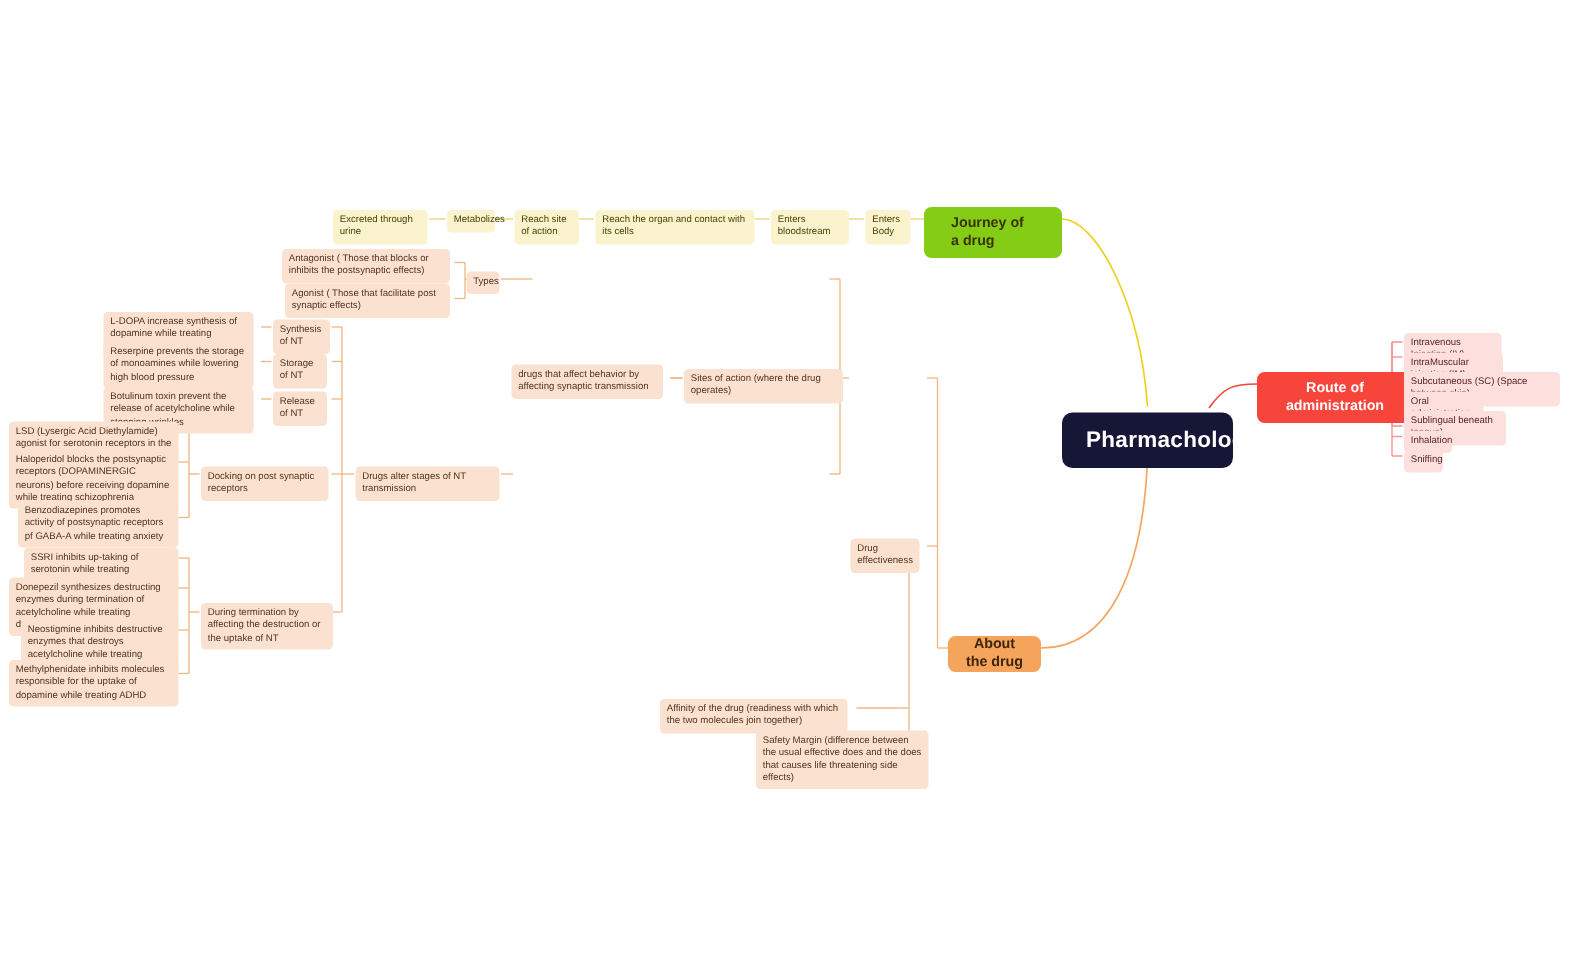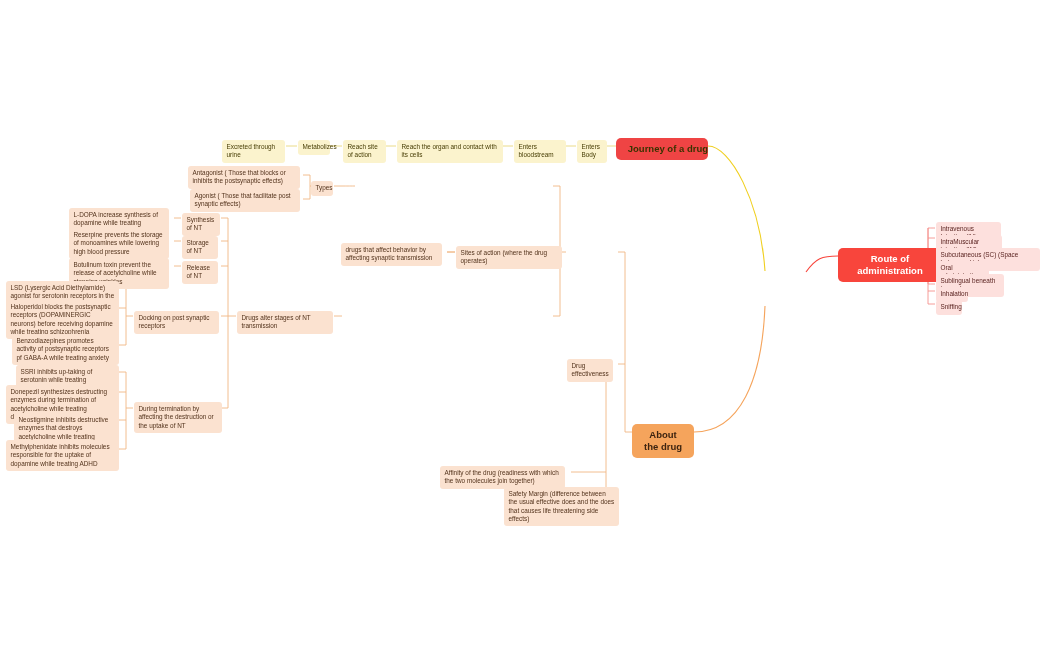--- a/index.html
+++ b/index.html
@@ -37,34 +37,34 @@
     color: #ffffff;
     font-size: 15px;
     font-weight: 700;
     border-radius: 7px;
     padding: 9px 16px;
     text-align: center;
     letter-spacing: .2px;
   }
   
   .b-yellow {
-    background: #ef4444;
+    background: #84cc16;
     color: #3a3300;
     font-size: 9.5px;
     font-weight: 700;
-    padding: 5px 0;
+    padding: 5px 18px;
     border-radius: 5px;
-    text-align: right;
+    text-align: left;
   }
   .b-orange {
     background: #f5a45c;
     color: #3d2410;
     font-size: 9.5px;
     font-weight: 700;
-    padding: 5px 9px;
+    padding: 0 9px;
     border-radius: 5px;
     text-align: center;
   }
   .b-red {
     background: #f8453c;
     color: #ffffff;
     font-size: 9.5px;
     font-weight: 700;
     padding: 5px 9px;
     border-radius: 5px;
@@ -183,20 +183,21 @@
         <path d="M 613,364 L 606,364"></path>
         <path d="M 606,364 L 606,495"></path>
         <path d="M 606,495 L 599,495"></path>
         <path d="M 606,472 L 599,472"></path>
         <path d="M 599,472 L 571,472"></path>
         <path d="M 599,495 L 506,495"></path>
       </g>
     </g>
   </svg>
 
+  <div class="node central" style="left:708px; top:275px; width:114px;">Pharmachology</div>
 
   <div class="node b-yellow" style="left:616px; top:138px; width:92px;">Journey of a drug</div>
 
   <div class="node chip chip-yellow" style="left:222px; top:140px; width:63px;">Excreted through urine</div>
   <div class="node chip chip-yellow" style="left:298px; top:140px; width:32px;">Metabolizes</div>
   <div class="node chip chip-yellow" style="left:343px; top:140px; width:43px;">Reach site of action</div>
   <div class="node chip chip-yellow" style="left:397px; top:140px; width:106px;">Reach the organ and contact with its cells</div>
   <div class="node chip chip-yellow" style="left:514px; top:140px; width:52px;">Enters bloodstream</div>
   <div class="node chip chip-yellow" style="left:577px; top:140px; width:30px;">Enters Body</div>
 

